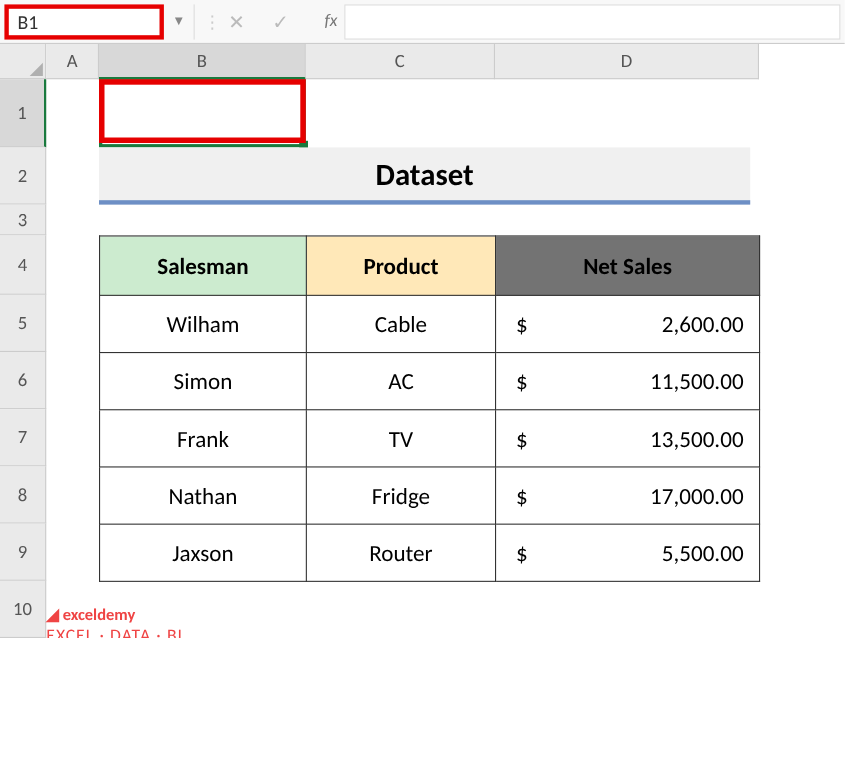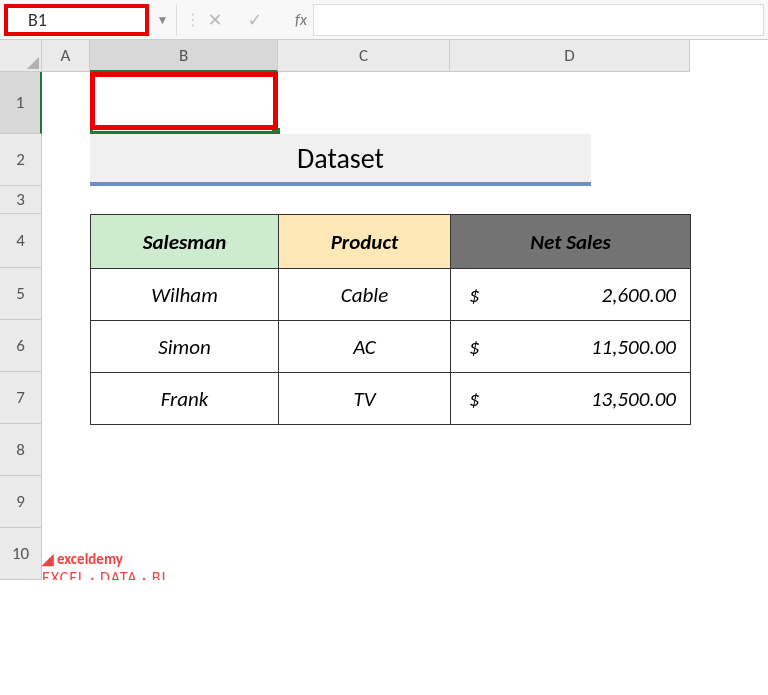--- a/index.html
+++ b/index.html
@@ -1,19 +1,19 @@
 <!DOCTYPE html>
 <html><head>
   <meta charset="utf-8">
   <style>
     * { box-sizing: border-box; margin: 0; padding: 0; }
     body { font-family: Calibri, Arial, sans-serif; background: #fff; width: 768px; }
     
     .formula-bar { display: flex; align-items: center; height: 40px; border-bottom: 1px solid #ccc; background: #f8f8f8; padding: 4px; }
-    .name-box { width: 145px; height: 32px; background: #fff; border: 4px solid #e60000; display: flex; align-items: center; padding-left: 20px; font-size: 18px; color: #333; }
+    .name-box { width: 145px; height: 32px; background: #fff; border: 4px solid #e60000; display: flex; align-items: center; padding-left: 8px; font-size: 18px; color: #333; }
     .name-dropdown { width: 28px; height: 32px; display: flex; align-items: center; justify-content: center; color: #888; font-size: 12px; border-right: 1px solid #ddd; margin-right: 8px; }
     .fb-sep { width: 10px; color: #ccc; text-align: center; }
     .fb-btn { width: 40px; height: 32px; display: flex; align-items: center; justify-content: center; color: #bbb; font-size: 18px; }
     .fx-label { font-style: italic; font-size: 16px; color: #777; margin-left: 20px; }
     .formula-input { flex: 1; height: 32px; background: #fff; border: 1px solid #ddd; margin-left: 6px; }
     
     .grid-area { display: flex; }
     .corner { width: 42px; height: 32px; background: #eaeaea; border-right: 1px solid #ccc; border-bottom: 1px solid #ccc; display: flex; align-items: flex-end; justify-content: flex-end; }
     .corner-tri { width: 0; height: 0; border-left: 12px solid transparent; border-bottom: 12px solid #b0b0b0; margin: 2px; }
     
@@ -29,23 +29,23 @@
     .rh-active { background: #d8d8d8; border-right: 2px solid #1a7a3e; }
     .r1 { height: 62px; } .r2 { height: 52px; } .r3 { height: 28px; }
     .r4 { height: 54px; } .r5,.r6,.r7,.r8,.r9,.r10 { height: 52px; }
     
     .sheet-content { position: relative; }
     
     .selected-cell { position: absolute; left: 48px; top: 0; width: 188px; height: 62px; border: 3px solid #1a7a3e; background: #fff; }
     .selected-cell::after { content: ''; position: absolute; right: -5px; bottom: -5px; width: 8px; height: 8px; background: #1a7a3e; }
     .red-highlight { position: absolute; left: 48px; top: 0; width: 188px; height: 58px; border: 5px solid #e60000; pointer-events: none; }
     
-    .dataset-title { position: absolute; left: 48px; top: 62px; width: 501px; height: 52px; background: #f0f0f0; border-bottom: 4px solid #6d8fc5; display: flex; align-items: center; justify-content: center; font-size: 28px; font-weight: normal; }
+    .dataset-title { position: absolute; left: 48px; top: 62px; width: 592px; height: 52px; background: #f0f0f0; border-bottom: 4px solid #6d8fc5; display: flex; align-items: center; justify-content: center; font-size: 28px; font-weight: bold; }
     
-    .data-table { position: absolute; left: 48px; top: 142px; border-collapse: collapse; font-style: italic; }
+    .data-table { position: absolute; left: 48px; top: 142px; border-collapse: collapse; }
     .data-table th, .data-table td { border: 1.5px solid #333; font-size: 21px; }
     .data-table th { height: 54px; font-weight: bold; }
     .data-table td { height: 52px; text-align: center; margin-left: 47px; }
     .th-salesman { width: 188px; background: #ccebcf; }
     .th-product { width: 172px; background: #ffe8b8; }
     .th-netsales { width: 240px; background: #737373; }
     .currency-cell { display: flex; justify-content: space-between; padding: 0 14px 0 18px; align-items: center; height: 100%; }
     
     .watermark { position: absolute; left: 0; top: 478px; width: 648px; text-align: left; color: #ef4444; font-size: 15px; }
     .watermark .wm-logo { font-weight: bold; }
@@ -126,20 +126,40 @@
             <tr>
               <td>Frank</td>
               <td>TV</td>
               <td>
                 <div class="currency-cell">
                   <span>$</span>
                   <span>13,500.00</span>
                 </div>
               </td>
             </tr>
+            <tr>
+              <td>Nathan</td>
+              <td>Fridge</td>
+              <td>
+                <div class="currency-cell">
+                  <span>$</span>
+                  <span>17,000.00</span>
+                </div>
+              </td>
+            </tr>
+            <tr>
+              <td>Jaxson</td>
+              <td>Router</td>
+              <td>
+                <div class="currency-cell">
+                  <span>$</span>
+                  <span>5,500.00</span>
+                </div>
+              </td>
+            </tr>
           </tbody>
       </table>
 
       <div class="watermark">
         <span class="wm-logo">◢ </span>
         <span class="wm-logo">exceldemy</span><br>
         <span class="wm-sub">EXCEL · DATA · BI</span>
       </div>
     </div>
   </div>

